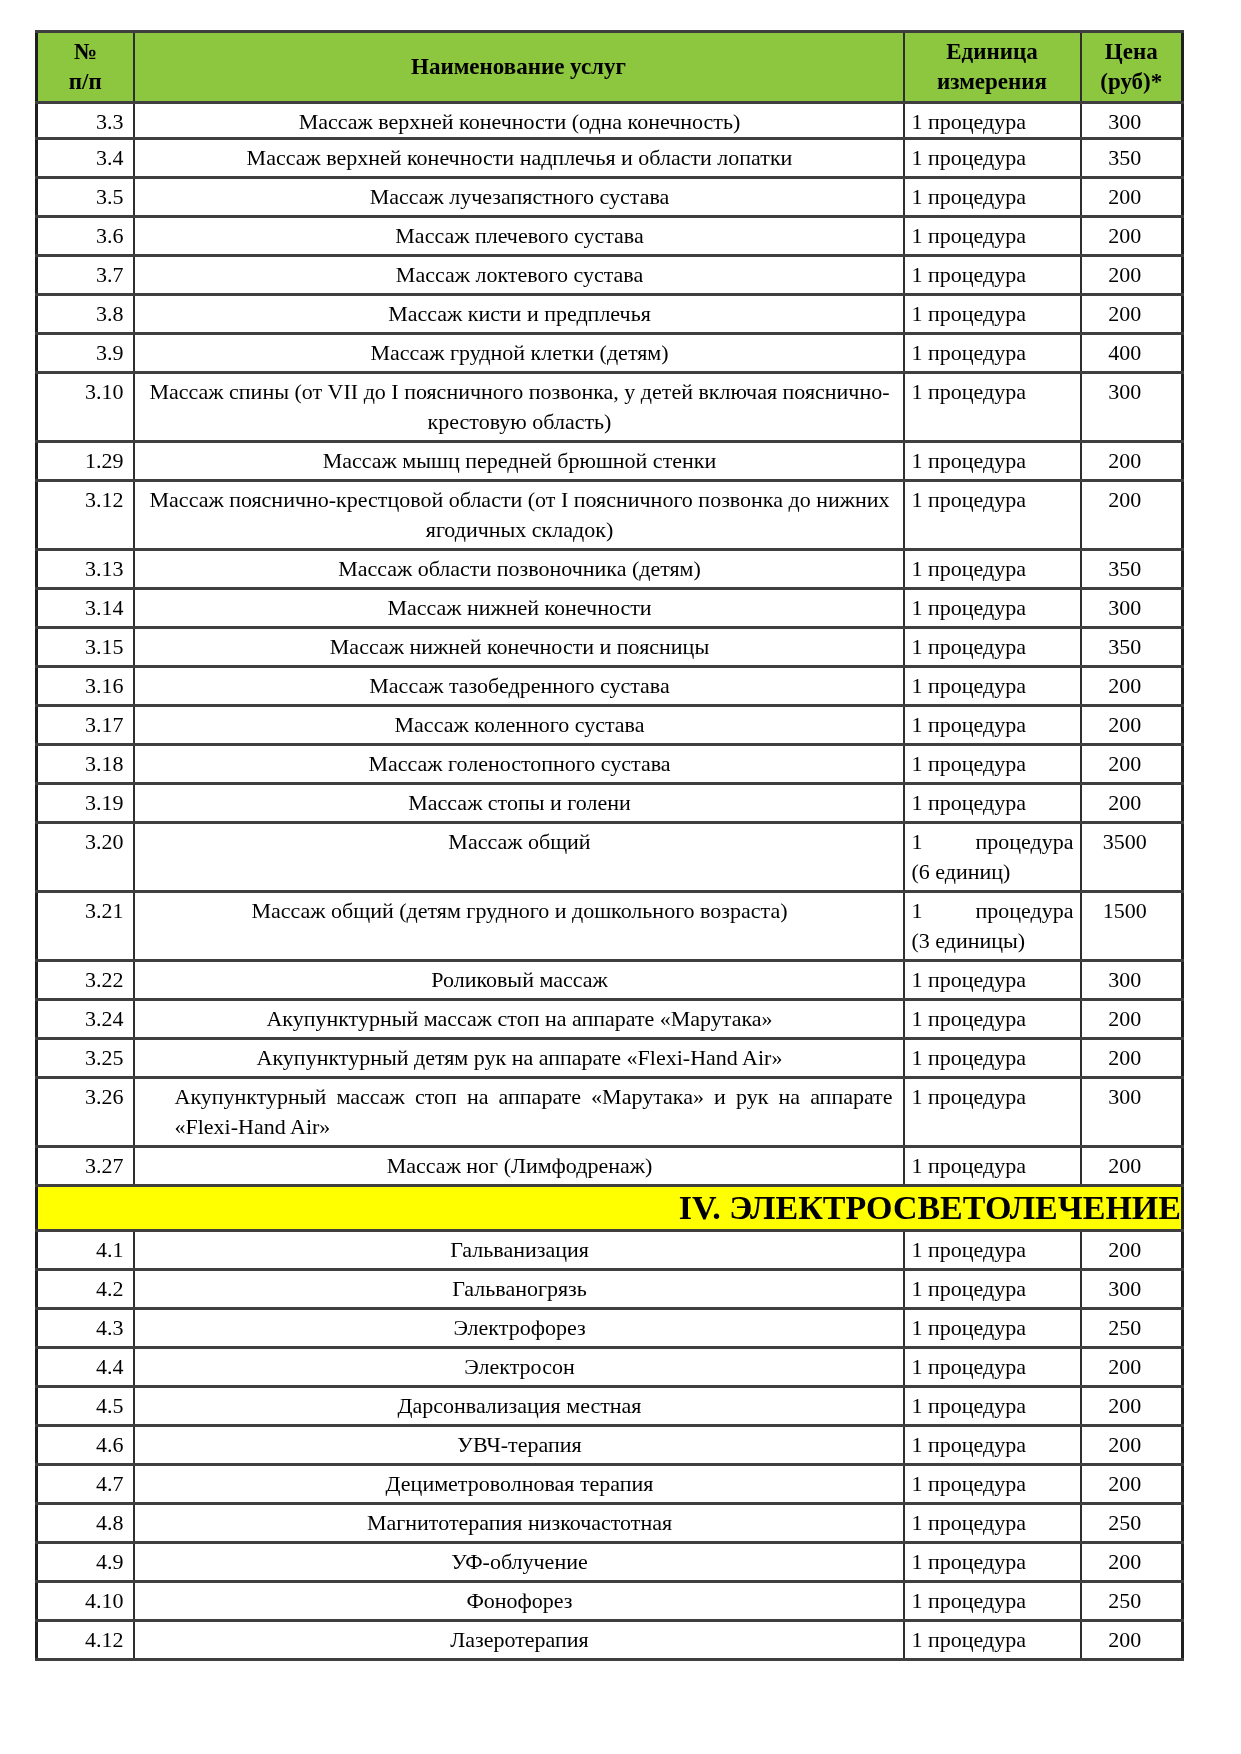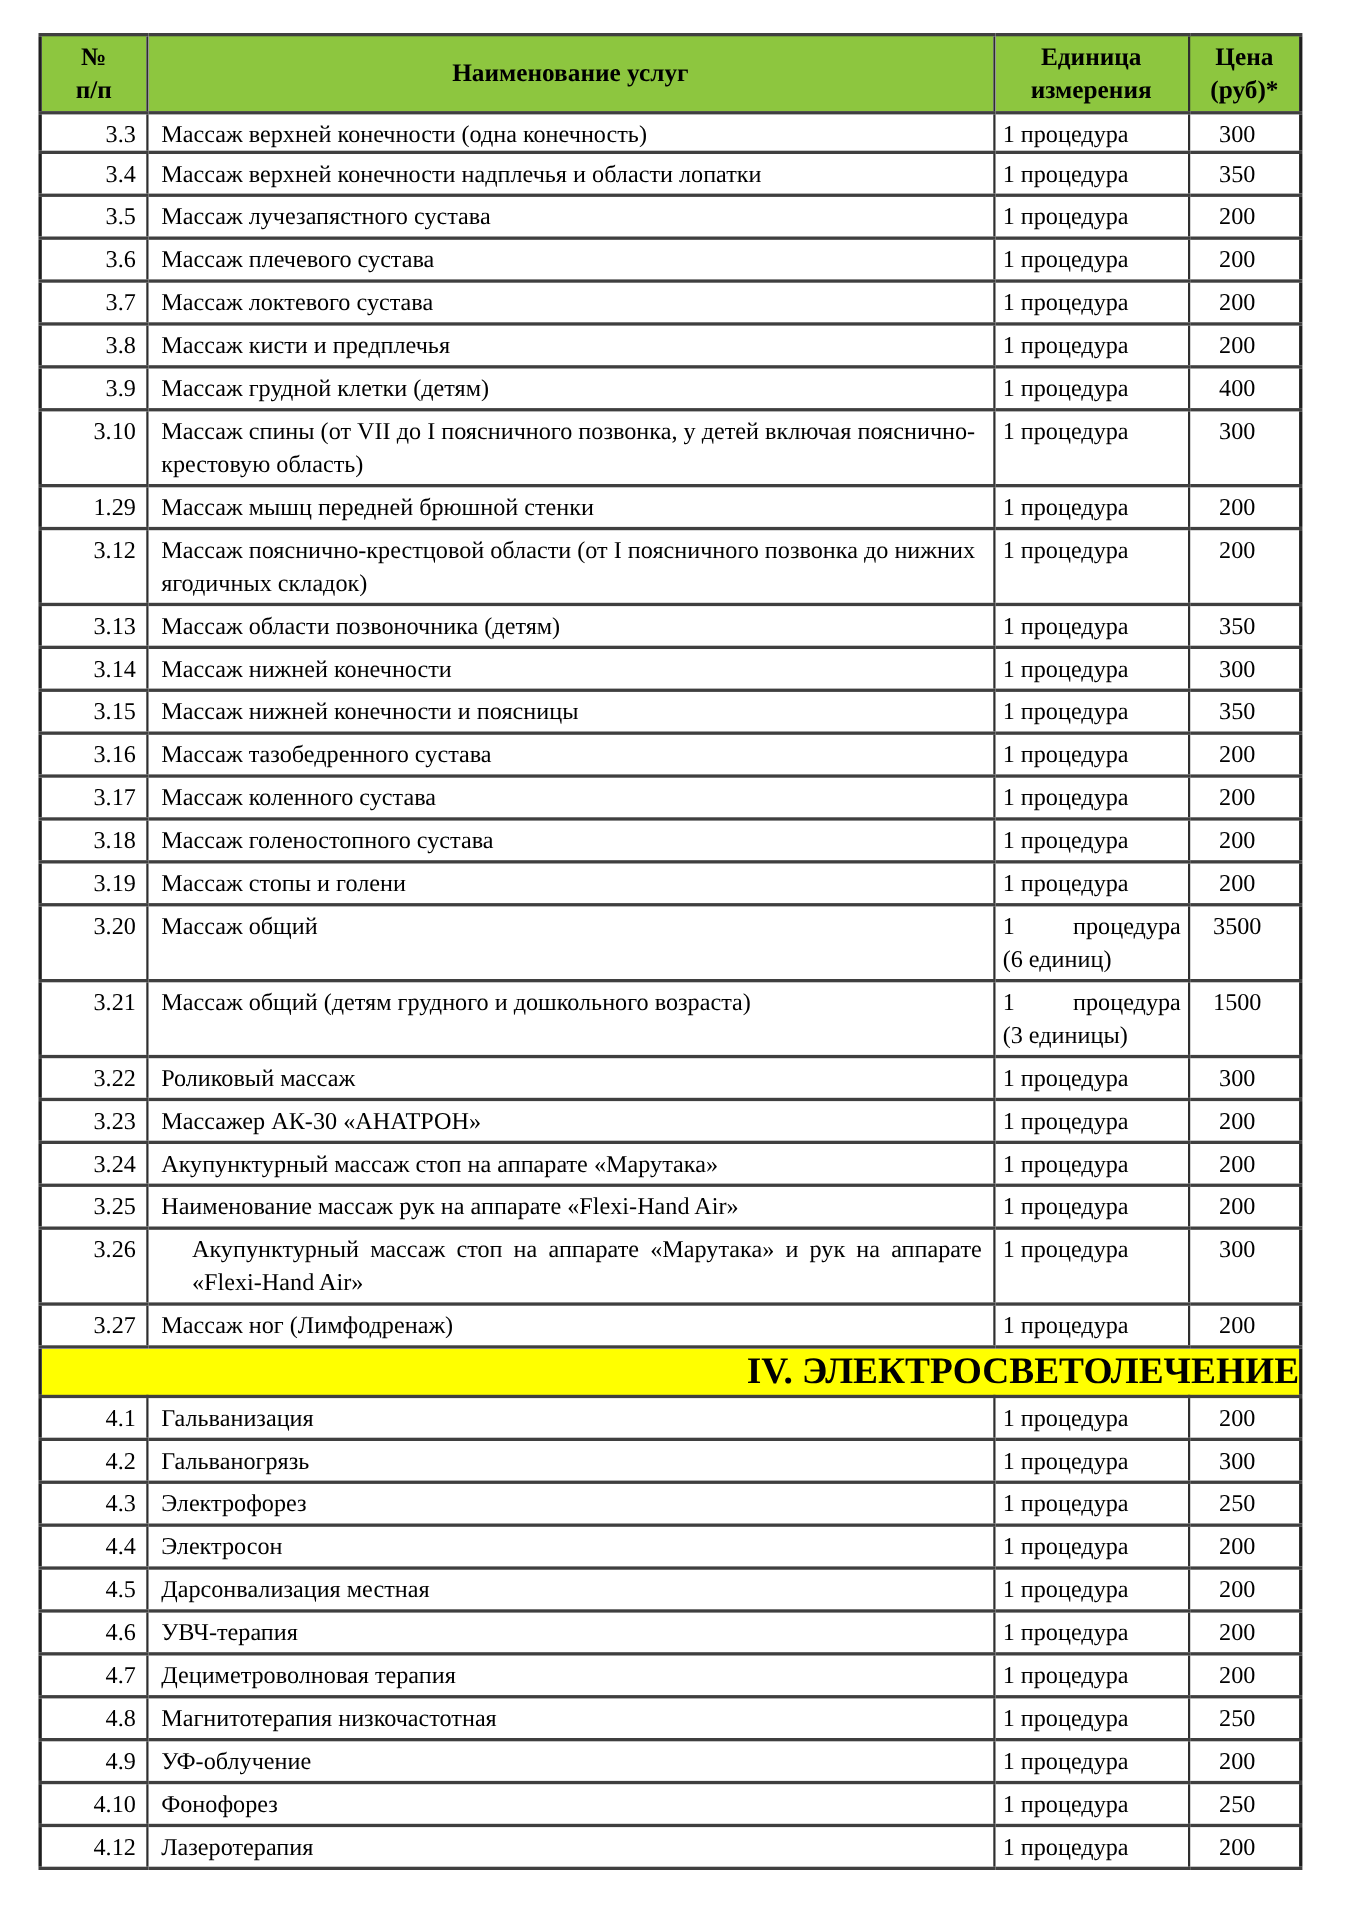--- a/index.html
+++ b/index.html
@@ -34,21 +34,21 @@
     background:var(--header-bg);
     font-weight:bold;font-size:23px;line-height:30px;
     text-align:center;vertical-align:middle;
     white-space:pre-line;height:64px;padding:2px 4px;
   }
   tbody td{
     font-size:22px;line-height:30px;vertical-align:top;
     padding-top:3px;padding-bottom:3px;
   }
   td.num{text-align:right;padding-right:9px;}
-  td.name{text-align:left;padding-left:12px;padding-right:10px;}
+  td.name{text-align:center;padding-left:12px;padding-right:10px;}
   td.name.justify{text-align:justify;padding-left:40px;}
   td.unit{text-align:left;padding-left:7px;padding-right:6px;border-radius:10px;}
   td.price{text-align:center;padding-right:14px;}
   tr.tall td{padding-bottom:0;}
   td.section-cell{
     background:var(--section-bg);
     text-align:right;font-weight:bold;font-size:34px;
     height:40px;line-height:38px;padding:1px 0;
     vertical-align:middle;
   }
@@ -203,34 +203,28 @@
           </td>
           <td class="price">1500</td>
         </tr>
         <tr>
           <td class="num">3.22</td>
           <td class="name">Роликовый массаж</td>
           <td class="unit">1 процедура</td>
           <td class="price">300</td>
         </tr>
         <tr>
-          <td class="num">3.23</td>
-          <td class="name">Массажер АК-30 «АНАТРОН»</td>
-          <td class="unit">1 процедура</td>
-          <td class="price">200</td>
-        </tr>
-        <tr>
           <td class="num">3.24</td>
           <td class="name">Акупунктурный массаж стоп на аппарате «Марутака»</td>
           <td class="unit">1 процедура</td>
           <td class="price">200</td>
         </tr>
         <tr>
           <td class="num">3.25</td>
-          <td class="name">Наименование массаж рук на аппарате «Flexi-Hand Air»</td>
+          <td class="name">Акупунктурный детям рук на аппарате «Flexi-Hand Air»</td>
           <td class="unit">1 процедура</td>
           <td class="price">200</td>
         </tr>
         <tr>
           <td class="num">3.26</td>
           <td class="name justify">Акупунктурный массаж стоп на аппарате «Марутака» и рук на аппарате «Flexi-Hand Air»</td>
           <td class="unit">1 процедура</td>
           <td class="price">300</td>
         </tr>
         <tr>

